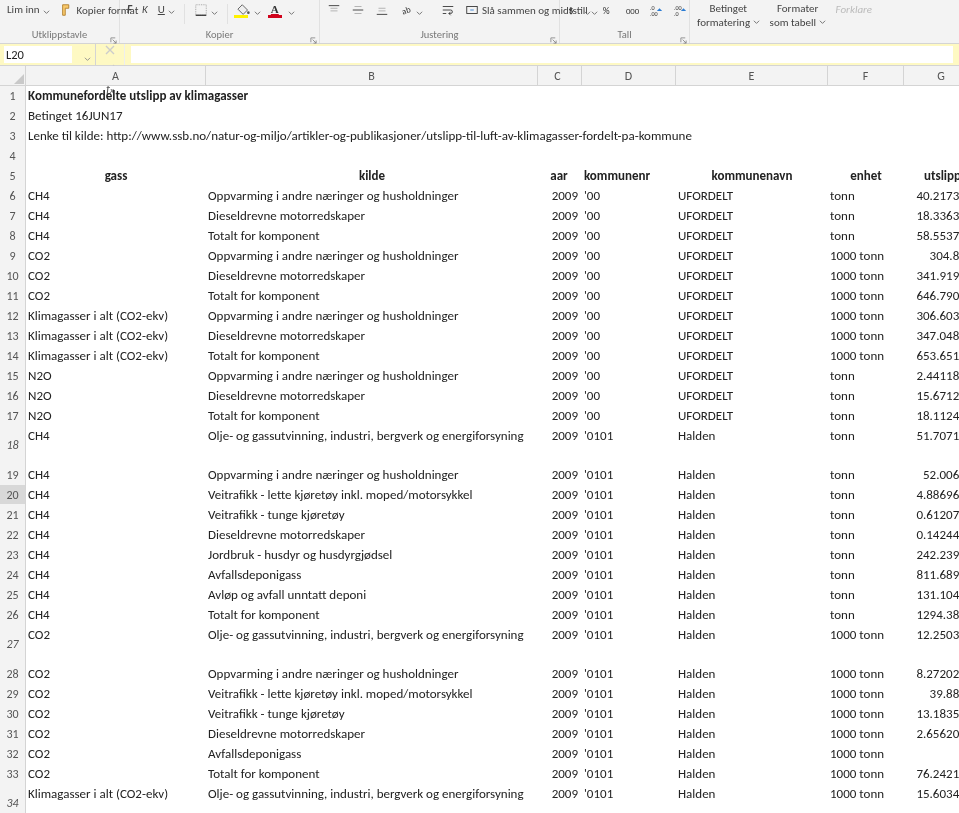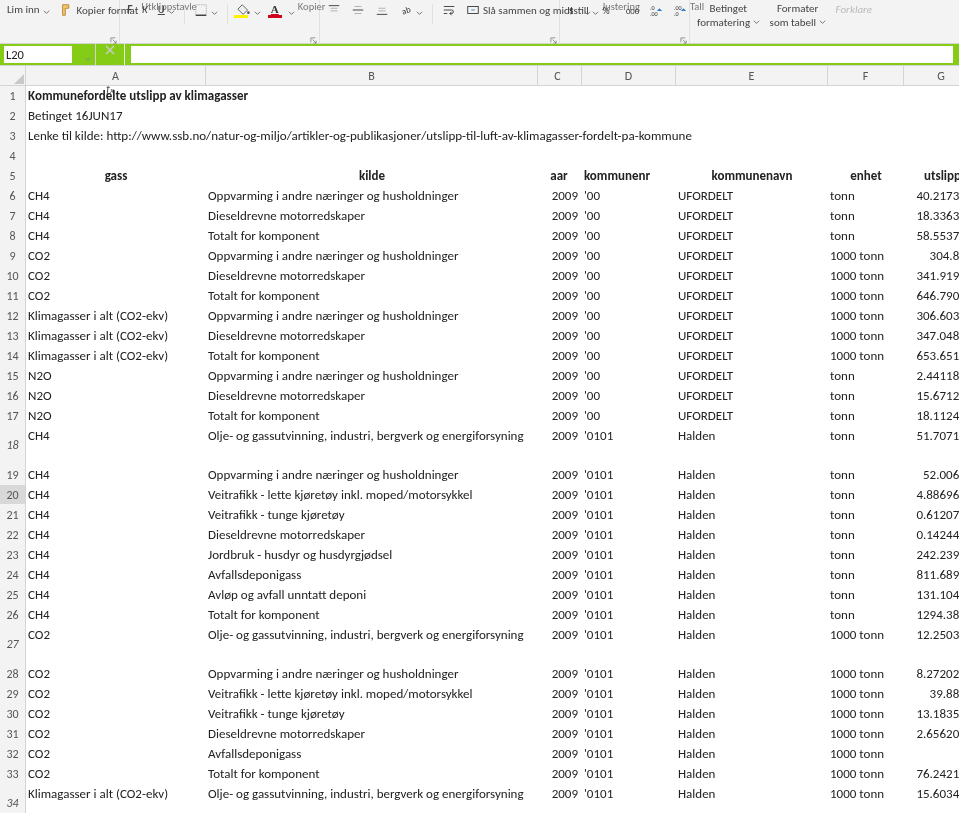--- a/index.html
+++ b/index.html
@@ -1,20 +1,20 @@
 <!DOCTYPE html>
 <html><head>
 <meta charset="utf-8">
 <style>
   * { box-sizing: border-box; font-family: Calibri, "Segoe UI", Arial, sans-serif; }
   html, body { margin:0; padding:0; width:959px; height:813px; background:#fff; overflow:hidden; user-select:none; }
 
   
   .ribbon { height:44px; background:#f3f3f3; border-bottom:1px solid #d4d4d4; display:flex; font-size:11px; color:#444; }
-  .rib-group { border-right:1px solid #e1e1e1; display:flex; flex-direction:row; justify-content:space-between; padding:0 4px 1px; position:relative; }
+  .rib-group { border-right:1px solid #e1e1e1; display:flex; flex-direction:column; justify-content:space-between; padding:0 4px 1px; position:relative; }
   .rib-group .label { text-align:center; font-size:10.5px; color:#777; line-height:14px; }
   .rib-group .ctrls { display:flex; align-items:flex-start; gap:4px; height:26px; padding-top:2px; }
   .rib-btn { display:flex; align-items:center; gap:3px; padding:1px 3px; cursor:default; white-space:nowrap; }
   .ico { width:14px; height:14px; display:inline-block; }
   .chevdn { width:7px; height:7px; display:inline-block; }
   .dl { width:7px; height:7px; display:inline-block; position:absolute; right:2px; bottom:2px; }
   .vsep { width:1px; background:#e1e1e1; align-self:stretch; margin:2px 2px; }
 
   
   .g-clip  { width:120px; }
@@ -24,21 +24,21 @@
   .g-style { width:170px; flex:1; }
 
   .font-row { display:flex; align-items:center; gap:3px; }
   .underline-a { font-weight:bold; font-family:"Times New Roman",serif; text-decoration:underline; text-decoration-color:#d0021b; }
   .fill-bucket { position:relative; }
   .fill-bucket::after { content:""; position:absolute; left:0; bottom:0; width:14px; height:3px; background:#fff200; }
   .font-color { position:relative; font-weight:bold; color:#333; }
   .font-color::after { content:""; position:absolute; left:0; bottom:0; width:14px; height:3px; background:#d0021b; }
 
   
-  .fxrow { height:22px; display:flex; align-items:stretch; border-bottom:1px solid #d4d4d4; background:#84cc16; font-size:12.5px; }
+  .fxrow { height:22px; display:flex; align-items:stretch; border-bottom:1px solid #d4d4d4; background:#fef9c3; font-size:12.5px; }
   .namebox { width:96px; border-right:1px solid #d4d4d4; display:flex; align-items:center; padding:0 4px; justify-content:space-between; }
   .namebox input { border:none; outline:none; width:68px; font-size:12.5px; font-family:inherit; color:#222; }
   .fx-icos { display:flex; align-items:center; gap:4px; padding:0 8px; color:#bdbdbd; border-right:1px solid #eee;flex-direction:column; }
   .fx-input { flex:1; padding:0 6px; display:flex; align-items:center; }
   .fx-input input { border:none; outline:none; width:100%; font-size:12.5px; font-family:inherit; }
 
   
   .sheet { position:relative; }
   .corner { position:absolute; left:0; top:0; width:26px; height:20px; background:#f3f3f3; border-right:1px solid #d4d4d4; border-bottom:1px solid #d4d4d4; display:flex; align-items:flex-end; justify-content:flex-end; }
   .corner svg { margin:0 1px 1px 0; }

